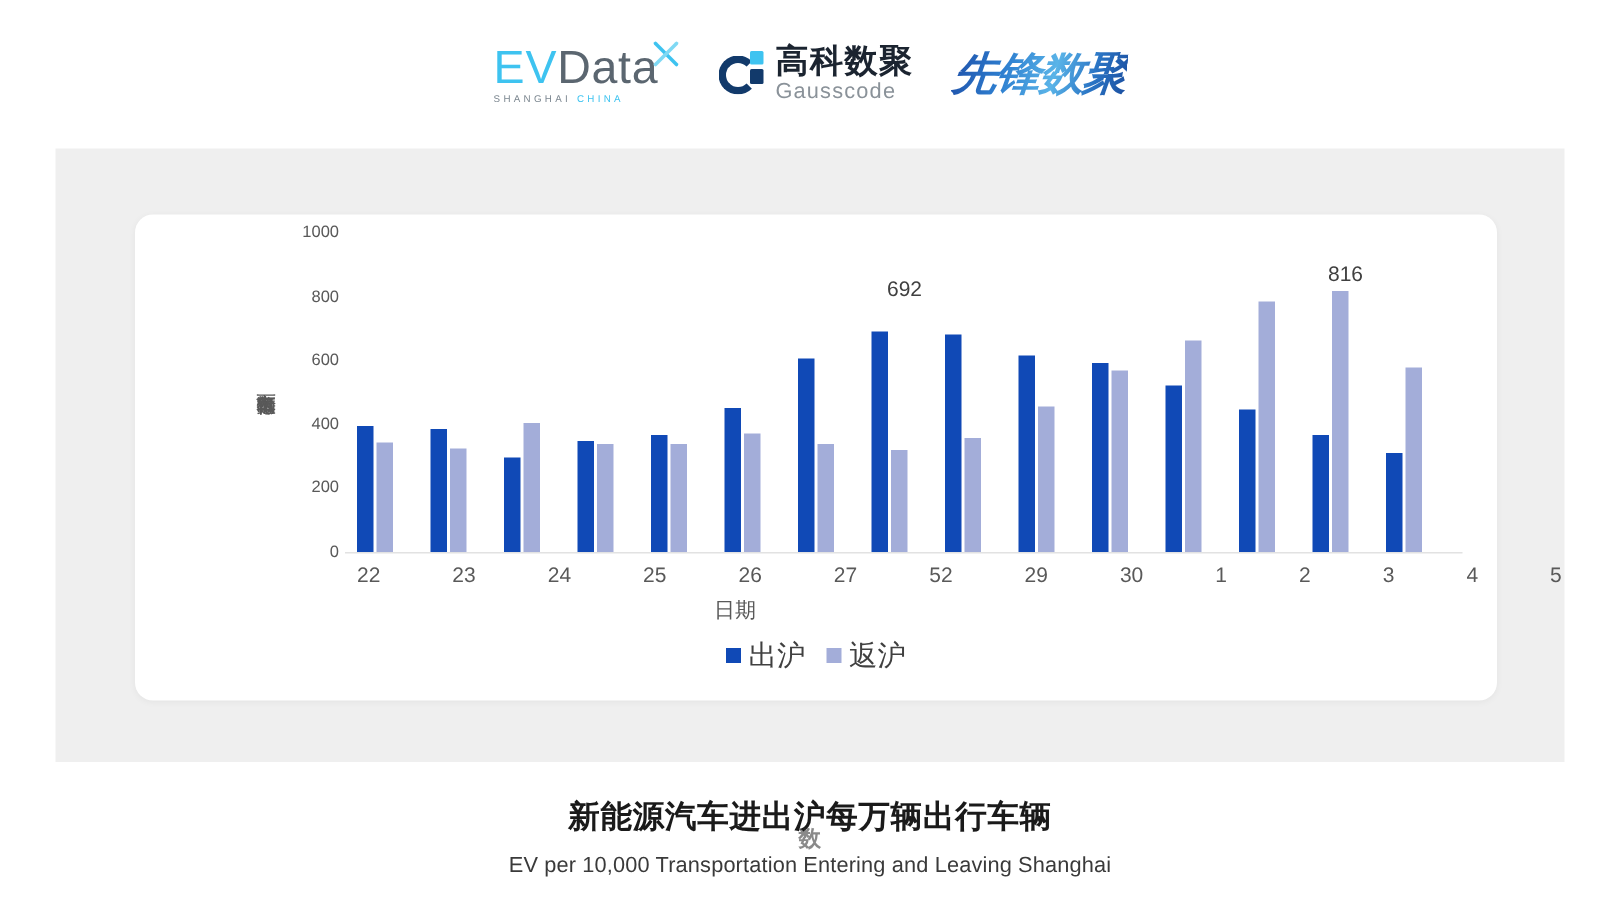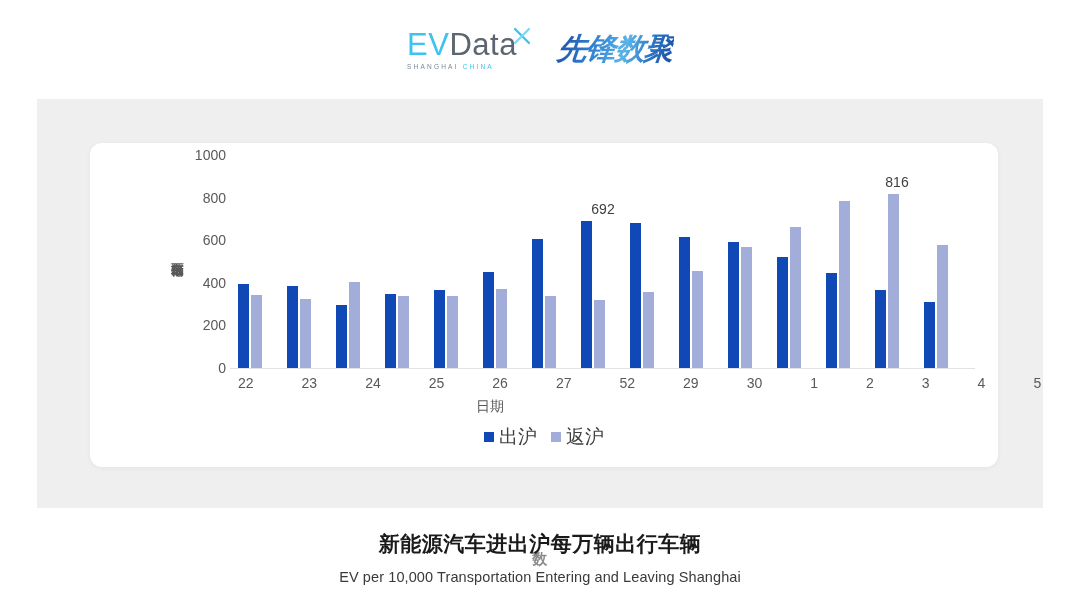--- a/index.html
+++ b/index.html
@@ -82,21 +82,21 @@
     position: absolute; left: 78px; top: 40px;
     width: 18px; height: 140px;
     font-size: 13px; color: #595959;
     writing-mode: vertical-rl; text-orientation: upright;
     letter-spacing: 0px; line-height: 18px;
     display: flex; align-items: center; justify-content: center;
   }
 
   .y-ticks { position: absolute; left: 96px; top: 0; width: 46px; height: 324px; }
   .y-tick {
-    position: absolute; right: 6px; font-size: 14px; color: #595959;
+    position: absolute; right: 6px; font-size: 11px; color: #595959;
     transform: translateY(-50%); text-align: right; white-space: nowrap;
   }
   .baseline {
     position: absolute; left: 140px; top: 225px; width: 745px; height: 1px;
     background: #e2e2e2;
   }
 
   .bar-groups {
     position: absolute; left: 148px; bottom: 99px;
     width: 730px; height: 213px;
@@ -169,20 +169,31 @@
           <span>SHANGHAI</span>
           <span class="cn">CHINA</span>
         </div>
       </div>
       <svg class="evdata-x" viewBox="0 0 20 20">
         <path d="M2 3 L16 17" stroke="#3EC3F0" stroke-width="2.4" stroke-linecap="round"></path>
         <path d="M16 3 L2 17" stroke="#7FD9F4" stroke-width="2.4" stroke-linecap="round"></path>
       </svg>
     </div>
 
+    <div class="logo logo-gauss">
+      <div class="gauss-mark">
+        <div class="gauss-ring"></div>
+        <div class="gauss-sq"></div>
+        <div class="gauss-sq2"></div>
+      </div>
+      <div class="gauss-text">
+        <div class="gauss-cn">高科数聚</div>
+        <div class="gauss-en">Gausscode</div>
+      </div>
+    </div>
 
     <div class="logo logo-xf">先锋数聚</div>
 
   </div>
 
   <div class="gray-panel"></div>
 
   <div class="chart-card">
     <div class="chart-area">
 
@@ -223,21 +234,21 @@
           <div class="bar-group">
             <div class="bar out" style="height: 96.276px; background: rgb(16, 73, 182);"></div>
             <div class="bar back" style="height: 79.236px; background: rgb(163, 173, 217);"></div>
           </div>
           <div class="bar-group">
             <div class="bar out" style="height: 129.504px; background: rgb(16, 73, 182);"></div>
             <div class="bar back" style="height: 72.42px; background: rgb(163, 173, 217);"></div>
           </div>
           <div class="bar-group">
             <div class="bar out" style="height: 147.396px; background: rgb(16, 73, 182);"></div>
-            <div class="bar-label" style="bottom: 151px;">692</div>
+            <div class="bar-label" style="bottom: 168px;">692</div>
             <div class="bar back" style="height: 67.734px; background: rgb(163, 173, 217);"></div>
           </div>
           <div class="bar-group">
             <div class="bar out" style="height: 144.84px; background: rgb(16, 73, 182);"></div>
             <div class="bar back" style="height: 76.254px; background: rgb(163, 173, 217);"></div>
           </div>
           <div class="bar-group">
             <div class="bar out" style="height: 130.782px; background: rgb(16, 73, 182);"></div>
             <div class="bar back" style="height: 97.128px; background: rgb(163, 173, 217);"></div>
           </div>

